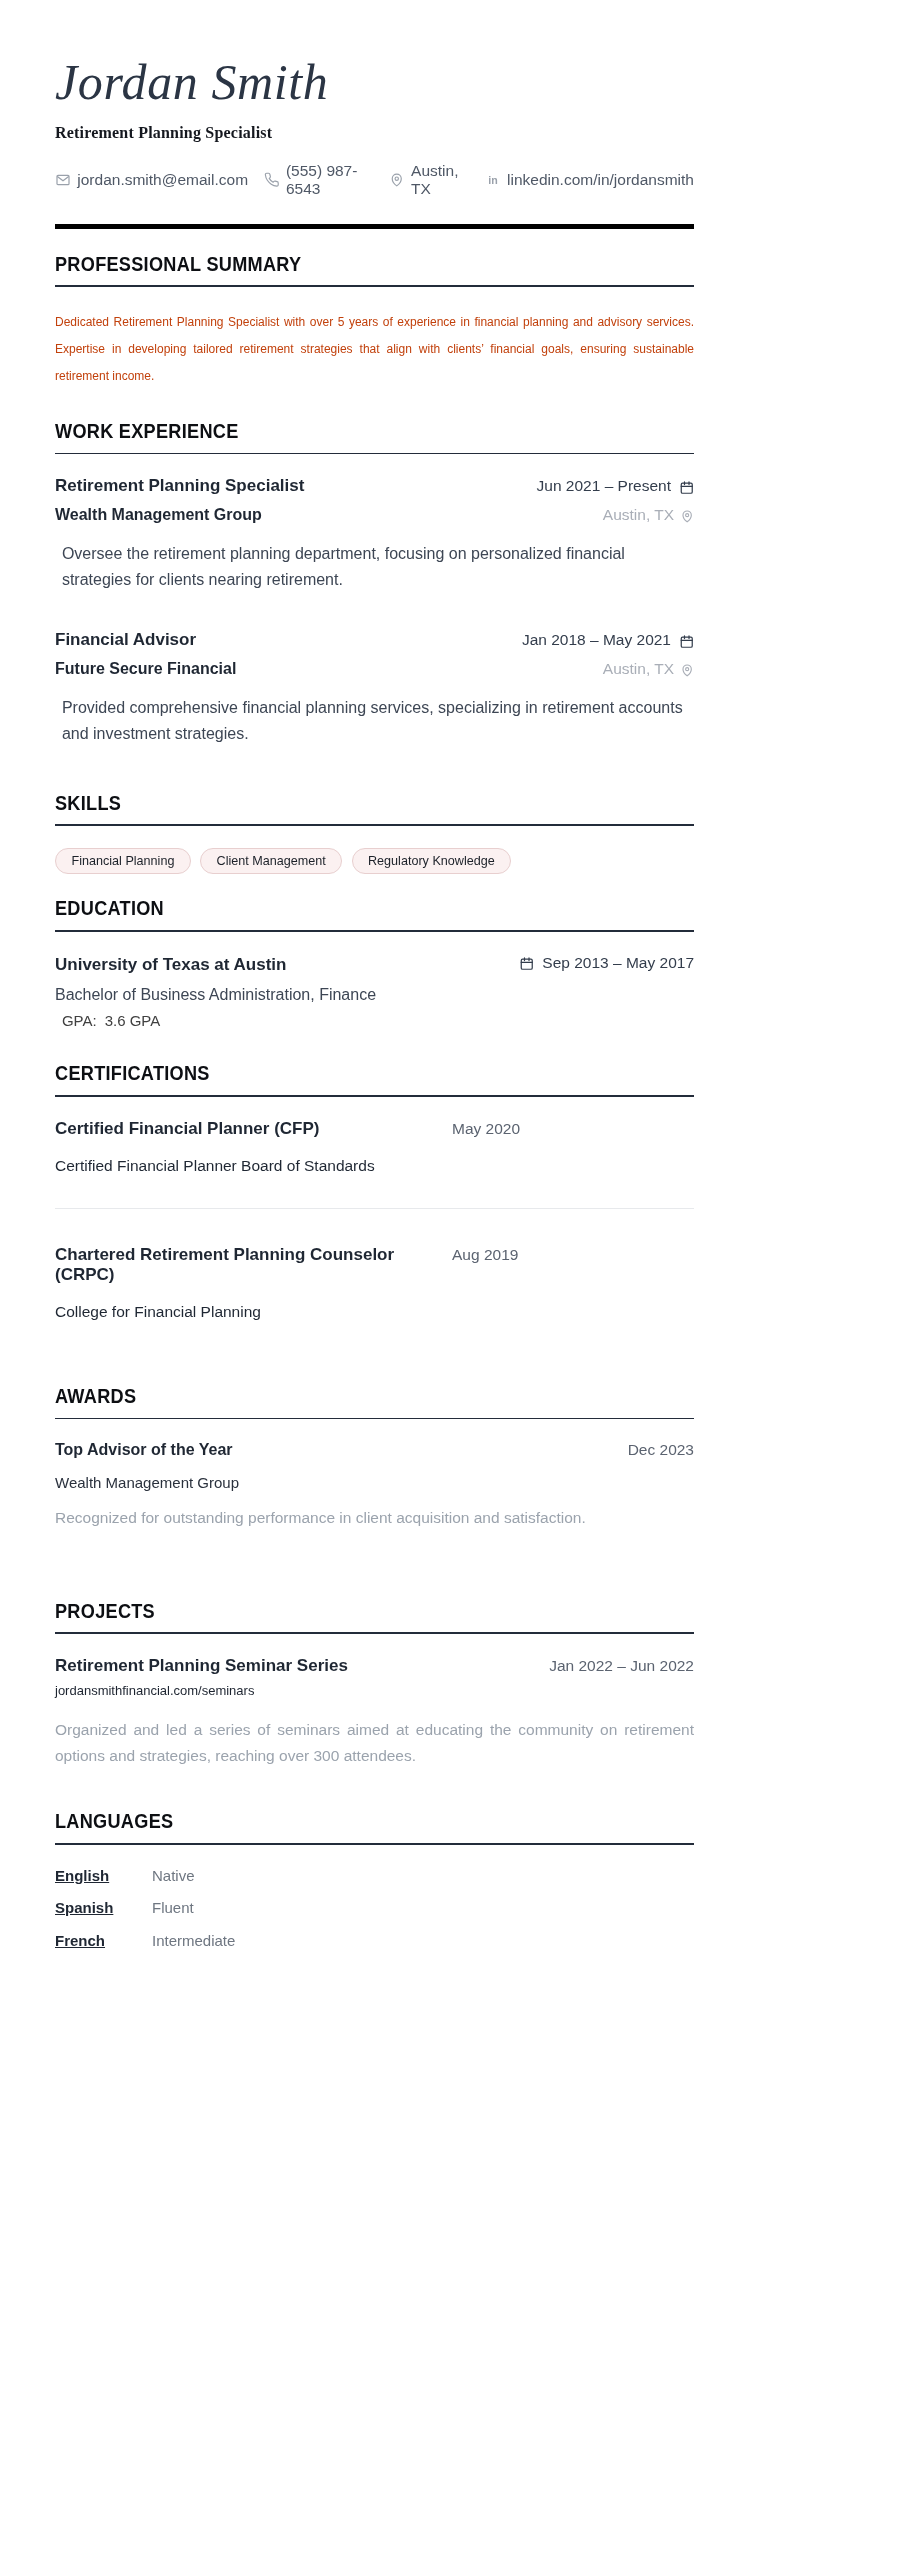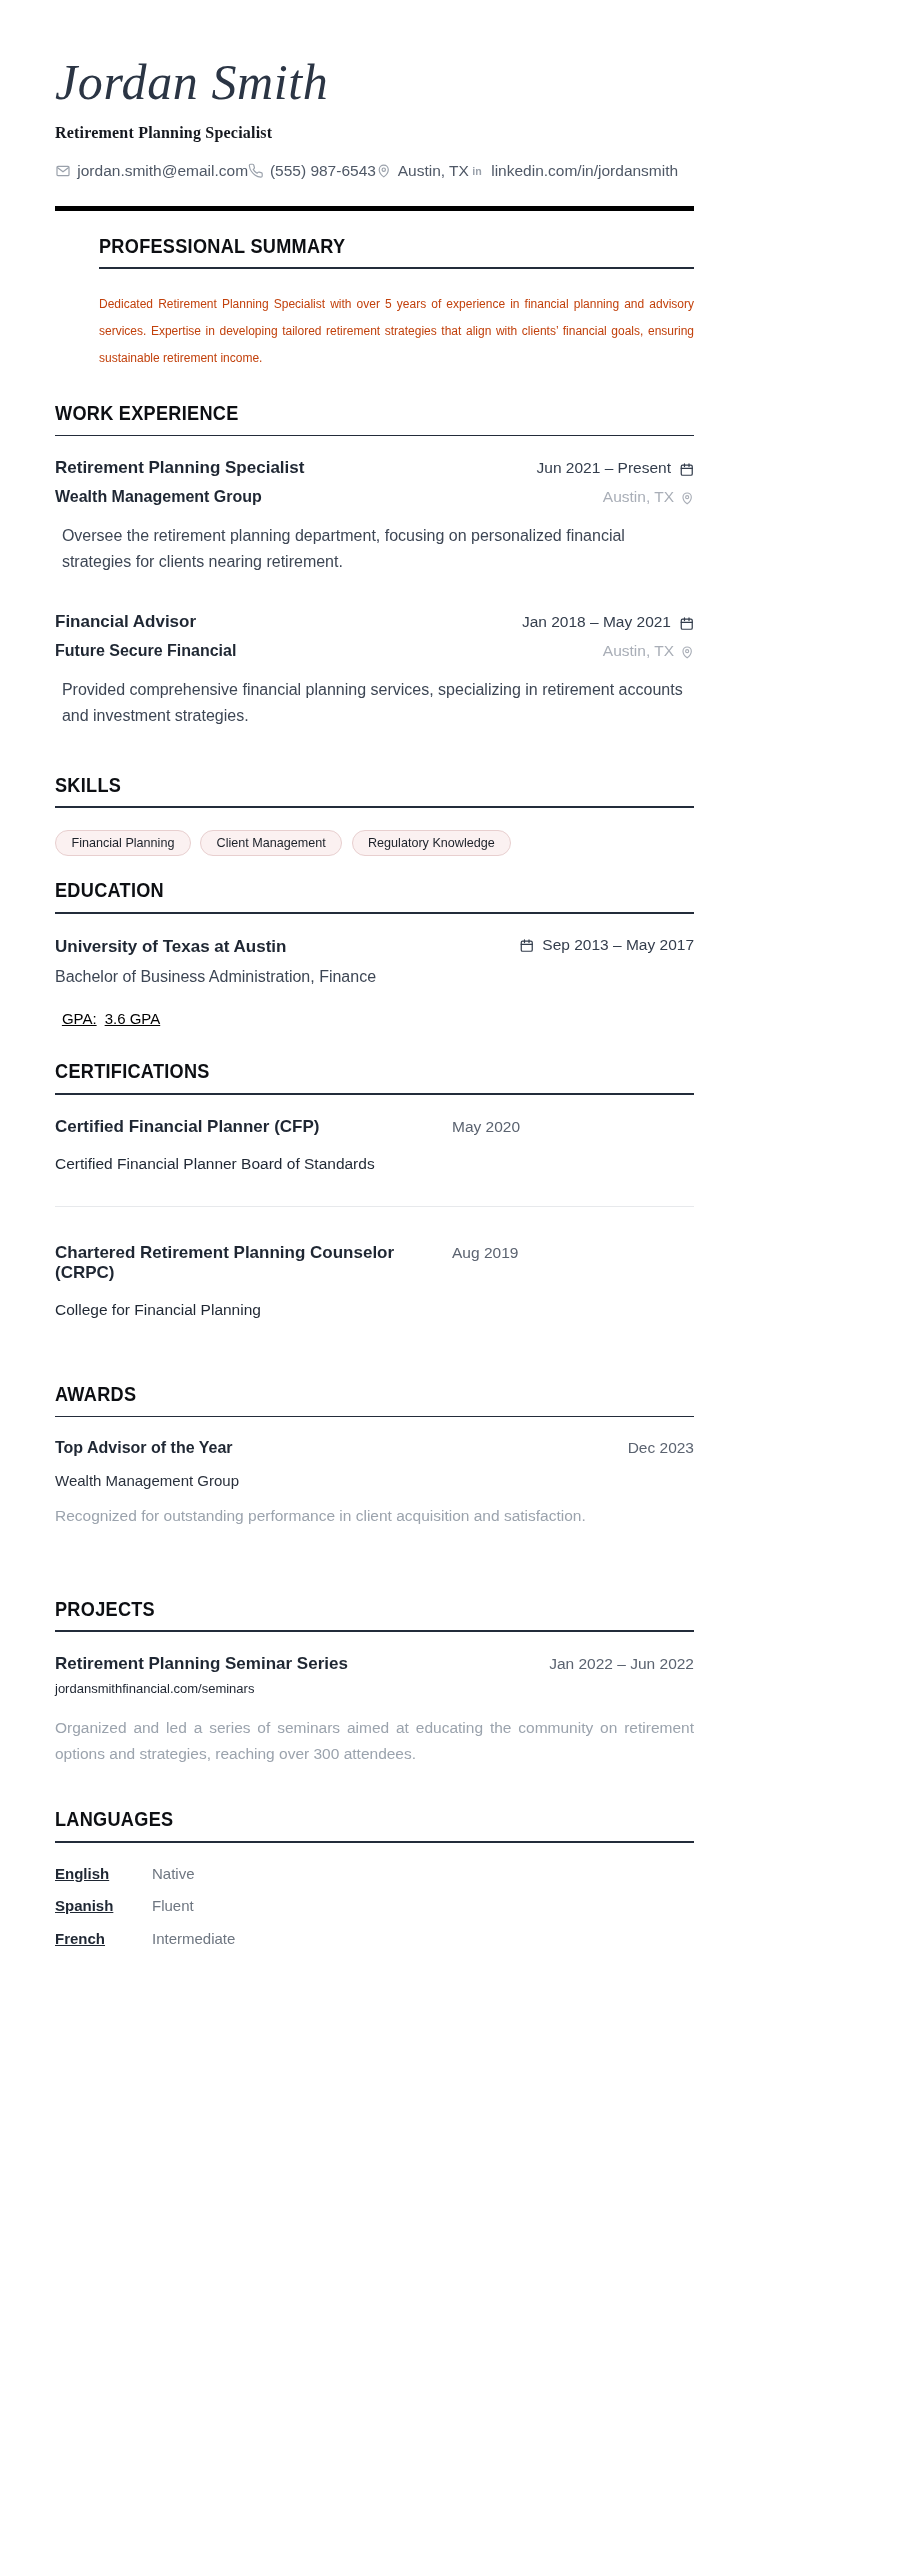--- a/index.html
+++ b/index.html
@@ -31,21 +31,21 @@
     font-family: "Liberation Serif", serif;
     font-weight: 600;
     font-size: 16px;
     color: #15181f;
     letter-spacing: 0.2px;
   }
   .contact-row {
     margin-top: 19.5px;
     display: flex;
     align-items: center;
-    gap: 0;
+    gap: 16px;
     font-size: 15.5px;
     color: #4f5866;
   }
   .contact-item { display: inline-flex; align-items: center; gap: 6.3px; }
   .contact-item svg { display: block; }
   .head-rule { margin-top: 26px; height: 5.2px; background: #000000; }
 
   
   section h2 {
     font-size: 19.5px;
@@ -53,21 +53,21 @@
     color: #0d0f13;
     letter-spacing: 0.3px;
     line-height: 1.2;
     transform: scaleX(0.93);
     transform-origin: left center;
     margin-bottom: 9.2px;
   }
   .rule { height: 1.7px; background: #232c3a; }
   .section-content { margin-top: 22px; }
 
-  .sec-summary        { margin-top: 24px; margin-left: 44px; }
+  .sec-summary        { margin-top: 24px; }
   .sec-experience     { margin-top: 30px; }
   .sec-skills         { margin-top: 45px; }
   .sec-education      { margin-top: 23px; }
   .sec-certifications { margin-top: 33px; }
   .sec-awards         { margin-top: 64px; }
   .sec-projects       { margin-top: 73px; }
   .sec-languages      { margin-top: 41px; }
 
   .para {
     font-size: 12px;
@@ -105,21 +105,21 @@
     border-radius: 573px;
     padding: 5.2px 15.5px;
     font-size: 12.6px;
     color: #1c2129;
     white-space: nowrap;
   }
 
   
   .edu-school { font-size: 17px; font-weight: bold; color: #1f2733; }
   .edu-degree { margin-top: 11px; font-size: 16px; color: #3d4654; }
-  .edu-gpa { margin-top: 24px; padding-left: 6.9px; font-size: 15px; color: #000000; text-decoration: underline; }
+  .edu-gpa { margin-top: 8px; padding-left: 6.9px; font-size: 15px; color: #404040; }
   .edu-gpa .gpa-value { margin-left: 8px; }
 
   
   .cert-row { display: grid; grid-template-columns: 1fr 242px; align-items: baseline; }
   .cert-name { font-size: 17px; font-weight: bold; color: #1f2733; }
   .cert-date { font-size: 15.5px; color: #5b6370; }
   .cert-issuer { margin-top: 18px; font-size: 15.5px; font-weight: normal; color: #1f2733; }
   .cert-divider { height: 0.6px; background: #e7e9ec; margin: 33px 0 37px; }
 
   

